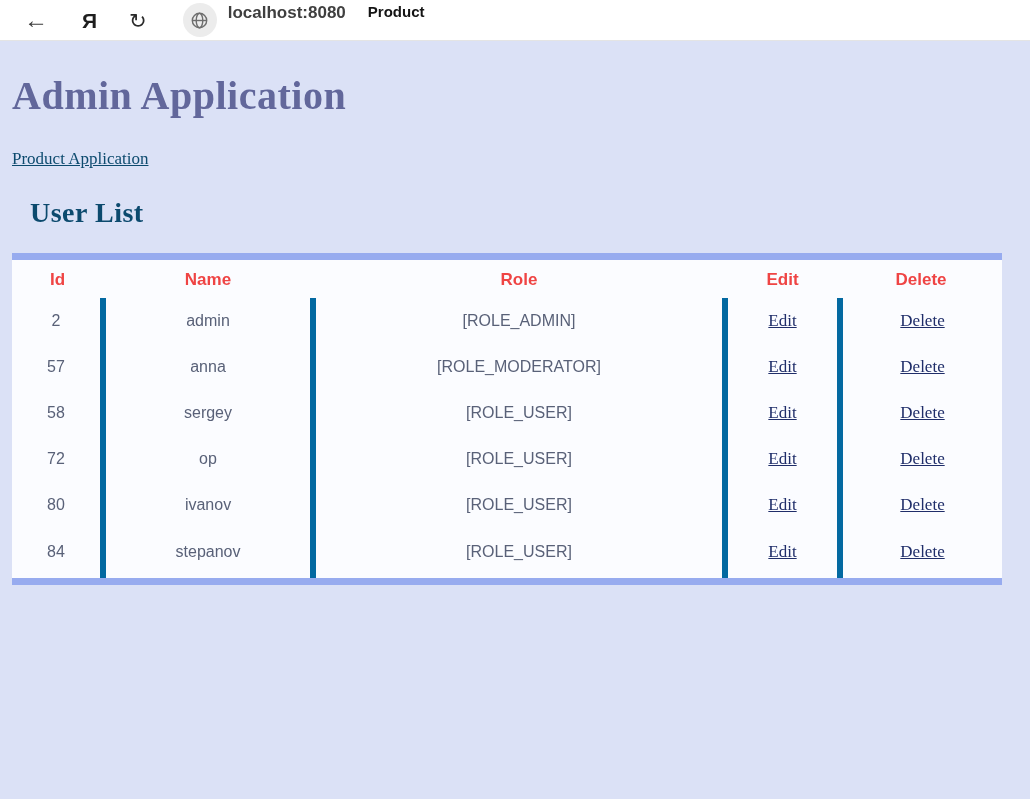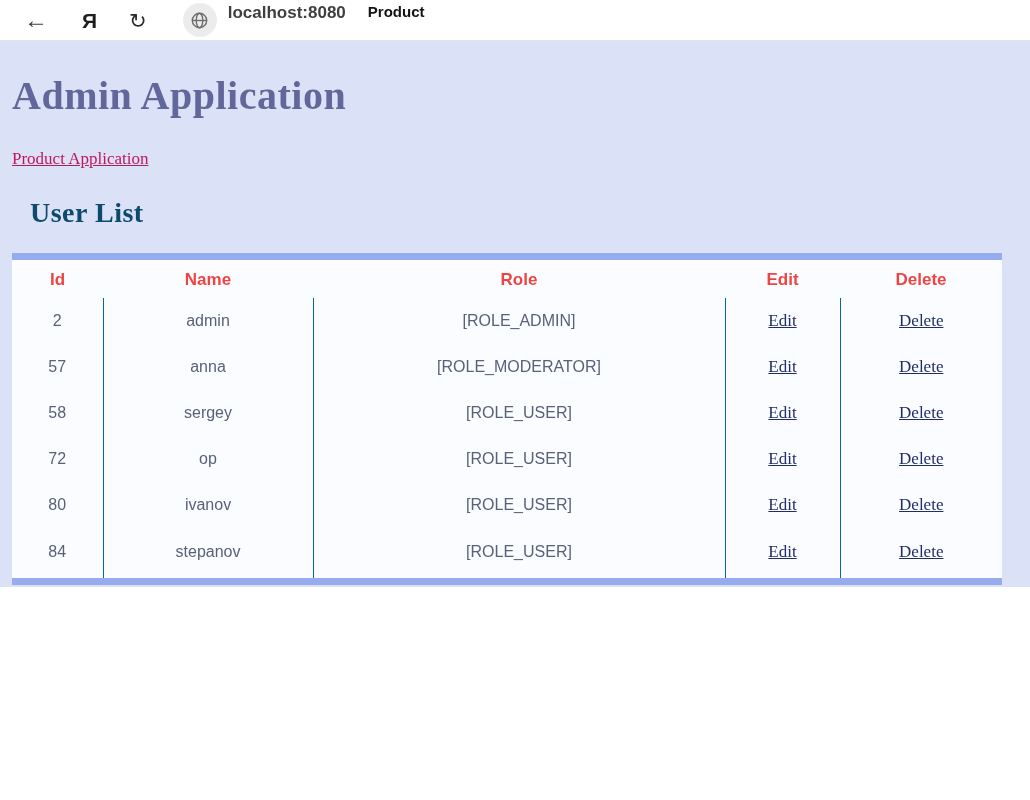--- a/index.html
+++ b/index.html
@@ -24,33 +24,33 @@
   .globe-chip {
     width: 34px; height: 34px; border-radius: 50%;
     background: #ececec; display: flex; align-items: center; justify-content: center;
     cursor: pointer;
   }
   .url-text { margin-left: 11px; font-size: 17px; color: #3f3f3f; }
   .title-text { margin-left: 22px; font-size: 15px; color: #141414; }
 
   
   .page {
-    background: #dbe1f6; height: 546px;
+    background: #dbe1f6; height: 758px;
     padding: 1px 12px 0 12px;
   }
   .app-title {
     margin: 30px 0 0 0;
     font-family: "Liberation Serif", "DejaVu Serif", serif;
     font-weight: 700; font-size: 40px; letter-spacing: 0.5px;
     color: #62679b;
   }
   .nav-link {
     display: inline-block; margin-top: 30px;
     font-family: "Liberation Serif", "DejaVu Serif", serif;
-    font-size: 17px; color: #be185d; text-decoration: underline;
+    font-size: 17px; color: #0c4a6e; text-decoration: underline;
     cursor: pointer;
   }
   .section-title {
     margin: 28px 0 24px 18px;
     font-family: "Liberation Serif", "DejaVu Serif", serif;
     font-weight: 700; font-size: 28px; letter-spacing: 0.5px;
     color: #0c4a6e;
   }
 
   
@@ -63,21 +63,21 @@
   }
   table.user-table thead th {
     padding: 10px 0 8px 0;
     font-size: 17px; font-weight: 700; color: #ef4444;
     text-align: center;
   }
   table.user-table tbody td {
     height: 46px; text-align: center; vertical-align: middle;
     font-size: 16px; color: #596178;
   }
-  table.user-table tbody td + td { border-left: 1px solid #0369a1; }
+  table.user-table tbody td + td { border-left: 6px solid #0369a1; }
   table.user-table tbody tr:last-child td { height: 50px; padding-bottom: 4px; }
   .row-link {
     font-family: "Liberation Serif", "DejaVu Serif", serif;
     font-size: 17px; color: #1f2d69; text-decoration: underline;
     cursor: pointer;
   }
 </style>
 </head>
 <body>
 

